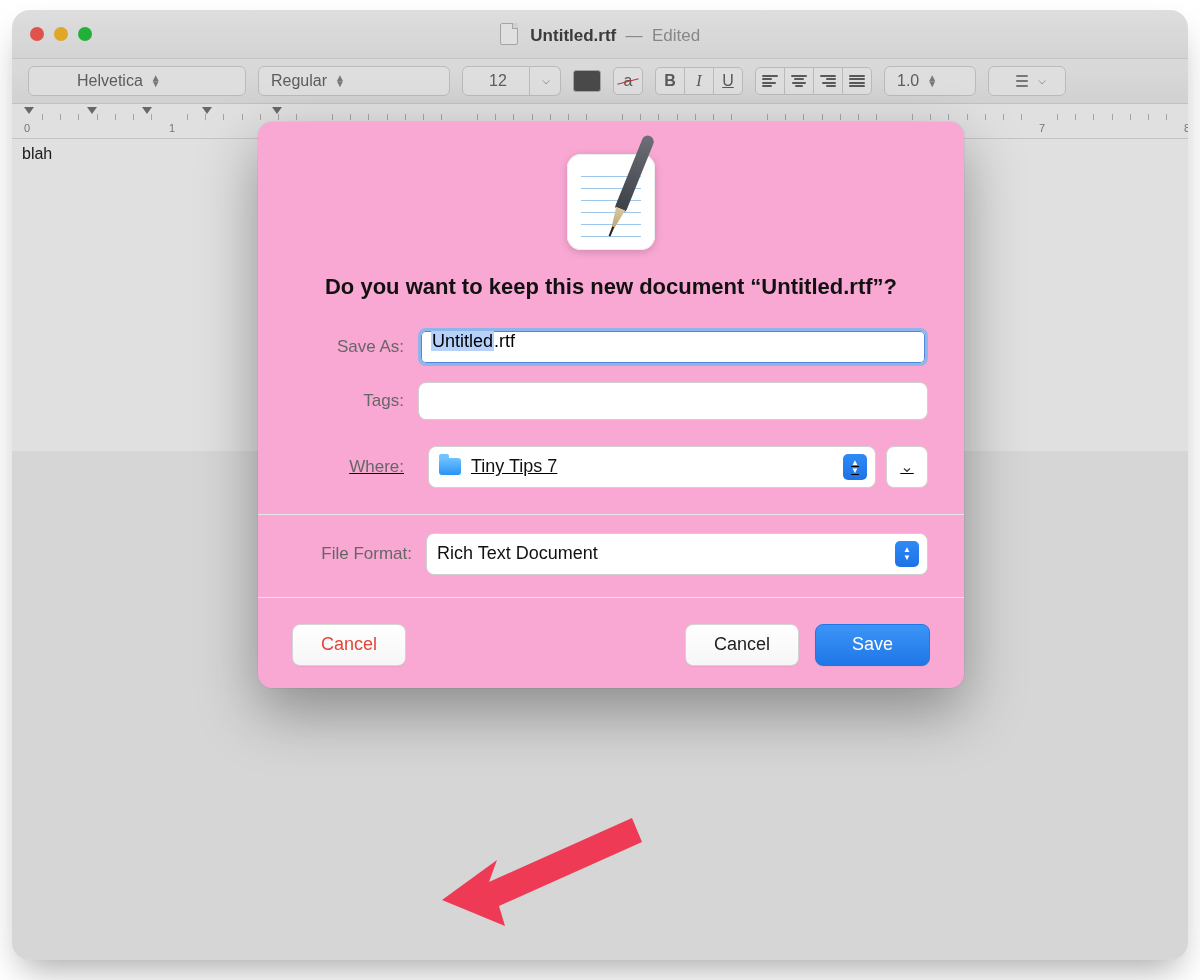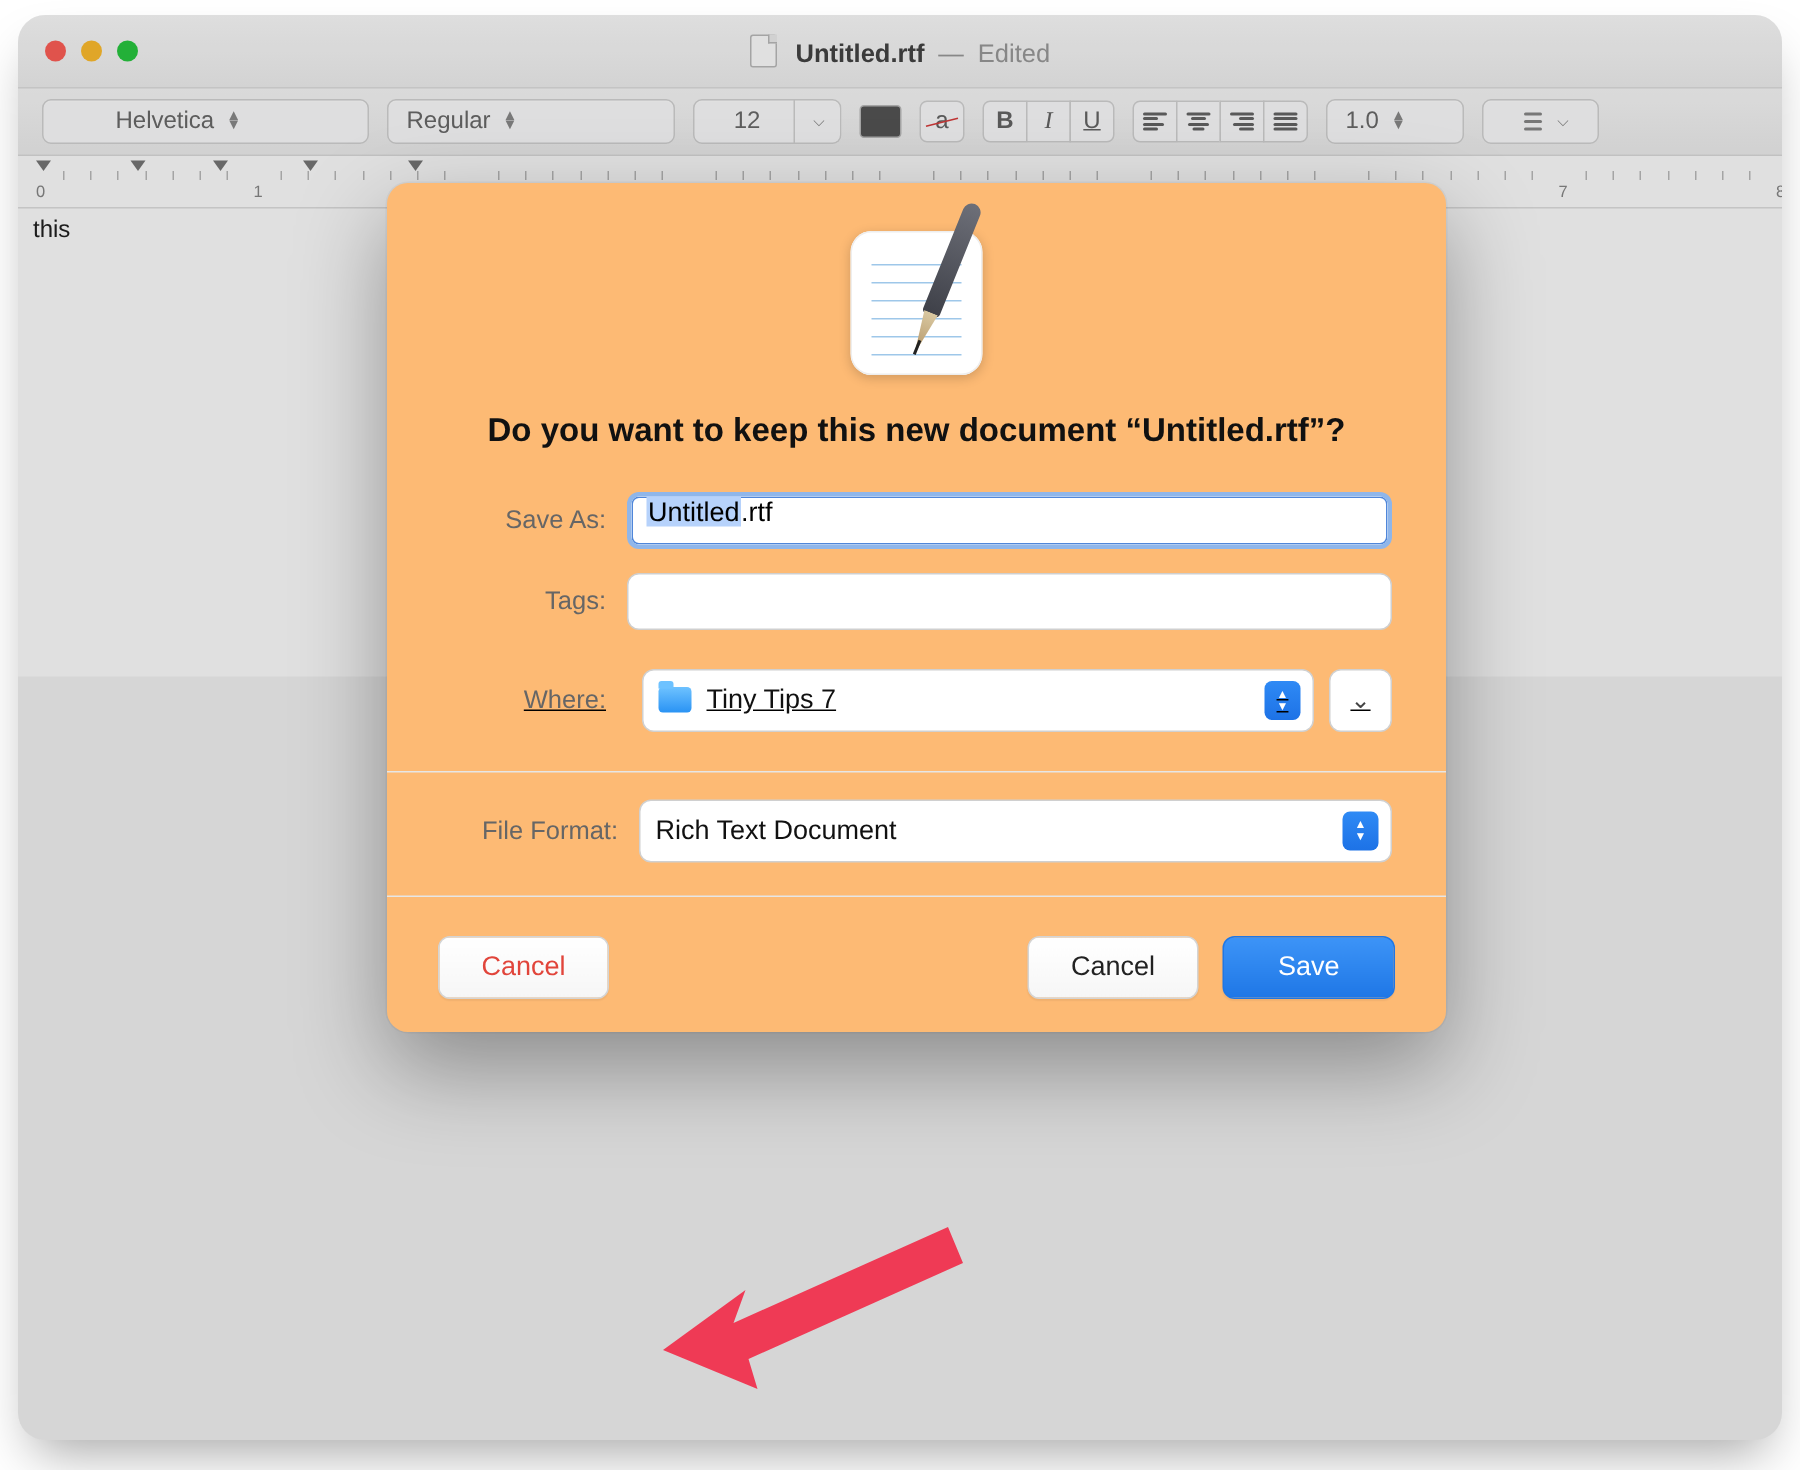--- a/index.html
+++ b/index.html
@@ -46,21 +46,21 @@
   
   .ruler{height:34px;background:#fff;border-bottom:1px solid #e0e0e0;position:relative;font-size:11px;color:#888;}
   .ruler .num{position:absolute;top:18px;}
   .ruler .tick{position:absolute;top:10px;width:1px;height:6px;background:#bbb;}
   .ruler .tab{position:absolute;top:3px;width:0;height:0;border-left:5px solid transparent;border-right:5px solid transparent;border-top:7px solid #777;}
 
   
   .editor{background:#fff;font-family:Helvetica,Arial,sans-serif;font-size:16px;color:#222;padding:6px 10px;min-height:300px;}
 
   
-  .modal{position:absolute;left:246px;top:112px;width:706px;background:#fdba74;border-radius:14px;box-shadow:0 24px 60px rgba(0,0,0,.35),0 0 0 1px rgba(0,0,0,.04);z-index:10;padding-bottom:22px;}
+  .modal{position:absolute;left:246px;top:112px;width:706px;background:#f9a8d4;border-radius:14px;box-shadow:0 24px 60px rgba(0,0,0,.35),0 0 0 1px rgba(0,0,0,.04);z-index:10;padding-bottom:22px;}
   .modal .iconwrap{display:flex;justify-content:center;padding-top:32px;}
   .paper{width:88px;height:96px;background:#fff;border-radius:14px;box-shadow:0 2px 8px rgba(0,0,0,.18),inset 0 0 0 1px #eee;position:relative;}
   .paper .line{position:absolute;left:14px;right:14px;height:1px;background:#9ec7e9;}
   .pen{position:absolute;left:56px;top:-22px;width:12px;height:112px;transform:rotate(22deg);}
   .pen .body{position:absolute;left:0;top:0;width:12px;height:80px;background:linear-gradient(#6d6f78,#3e4048);border-radius:6px 6px 3px 3px;}
   .pen .tip{position:absolute;left:0;top:78px;width:12px;height:26px;background:linear-gradient(#d9c8a1,#b89a6c);clip-path:polygon(10% 0,90% 0,55% 100%,45% 100%);}
   .pen .nib{position:absolute;left:5px;top:98px;width:2px;height:10px;background:#222;}
   .modal h2{text-align:center;margin:22px 34px 10px;font-size:22px;line-height:1.35;color:#111;font-weight:700;}
   .modal p.sub{text-align:center;margin:0 40px;font-size:17px;color:#333;line-height:1.4;}
   .formrow{display:flex;align-items:center;margin-top:16px;padding:0 36px;}
@@ -249,21 +249,21 @@
         <div class="num" style="left: 1172px;">8</div>
         <div class="tab" style="left: 12px;"></div>
         <div class="tab" style="left: 75px;"></div>
         <div class="tab" style="left: 130px;"></div>
         <div class="tab" style="left: 190px;"></div>
         <div class="tab" style="left: 260px;"></div>
       </div>
   </div>
 
   <div class="editor">
-    <span>this</span>
+    <span>blah</span>
   </div>
 
   <div class="overlay"></div>
 
   <div class="modal">
     <div class="iconwrap">
       <div class="paper">
         <div class="line" style="top:22px;"></div>
         <div class="line" style="top:34px;"></div>
         <div class="line" style="top:46px;"></div>

